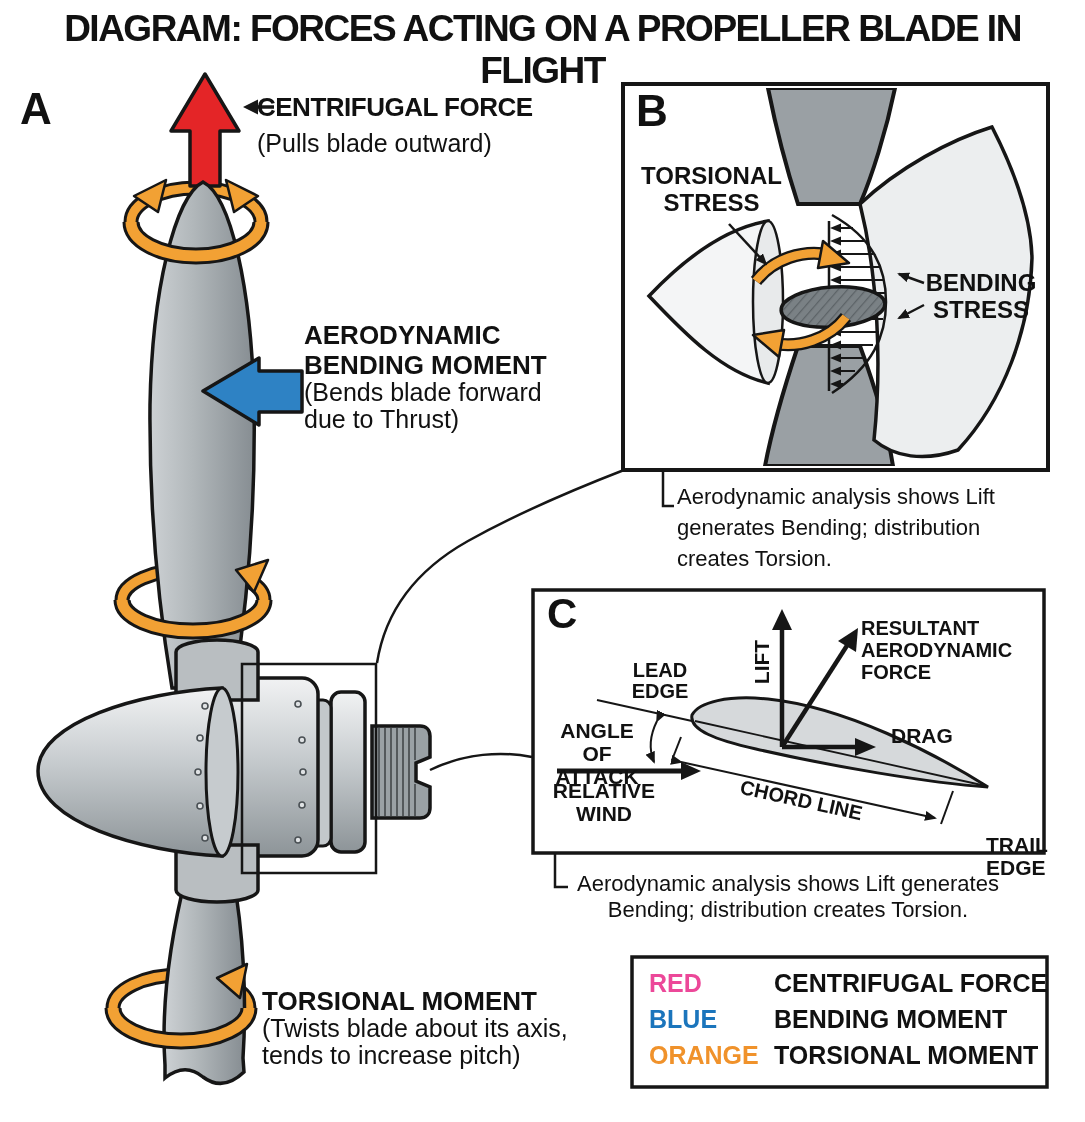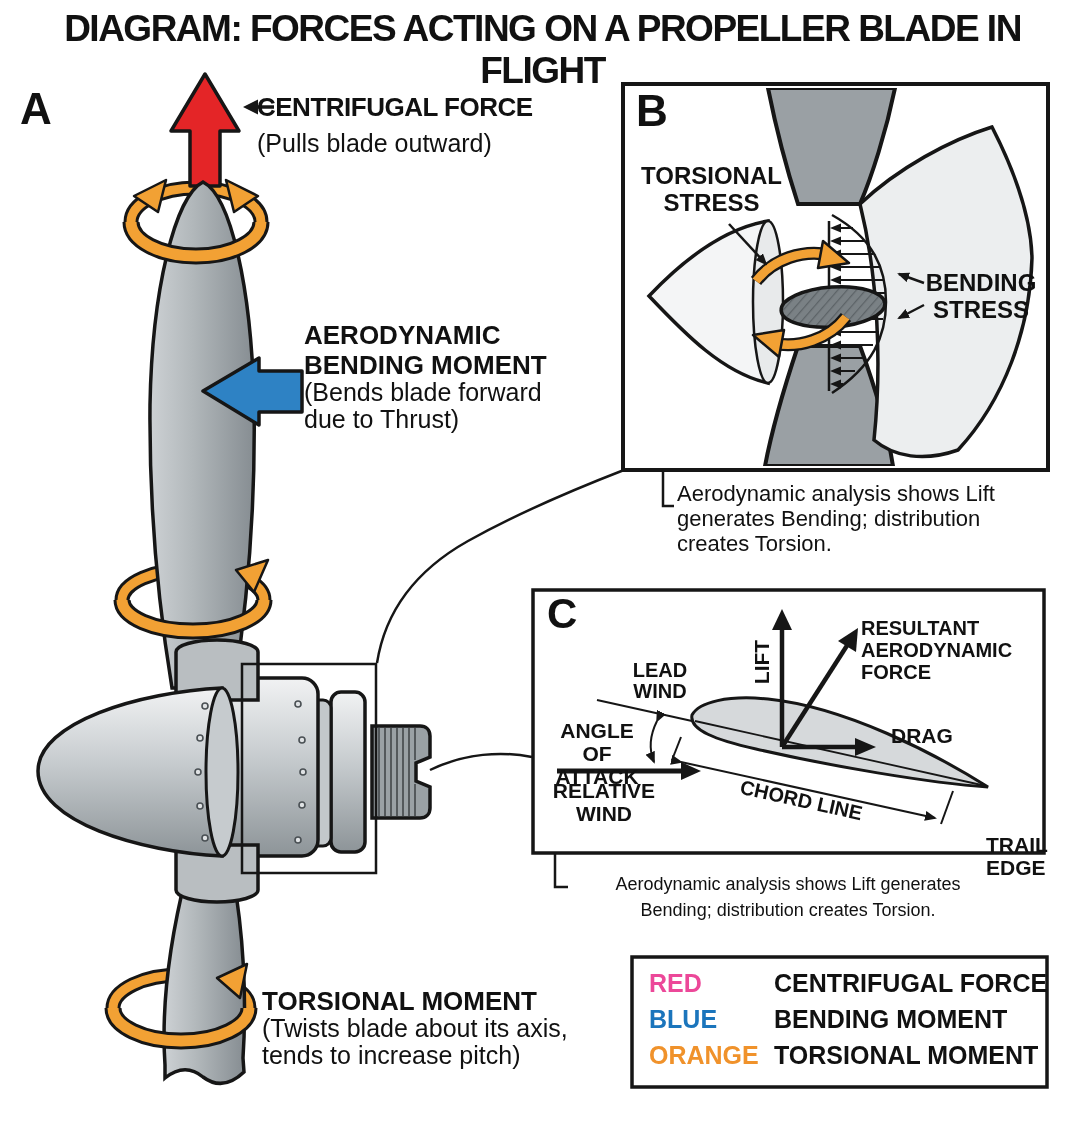--- a/index.html
+++ b/index.html
@@ -11,31 +11,31 @@
   .t-a{left:20px;top:84px;font-size:44px;font-weight:bold;}
   .t-cf-name{left:257px;top:92px;font-size:26px;font-weight:bold;letter-spacing:-0.5px;}
   .t-cf-desc{left:257px;top:121px;font-size:25px;margin-top:8px;}
   .t-bm-name{left:304px;top:320px;font-size:26px;font-weight:bold;line-height:30px;}
   .t-bm-desc{left:304px;top:379px;font-size:25px;line-height:27px;}
   .t-tm-name{left:262px;top:986px;font-size:26px;font-weight:bold;}
   .t-tm-desc{left:262px;top:1015px;font-size:25px;line-height:27px;}
   .t-b{left:636px;top:86px;font-size:44px;font-weight:bold;}
   .t-ts{left:629px;top:162px;width:165px;text-align:center;font-size:24px;font-weight:bold;line-height:27px;}
   .t-bs{left:916px;top:269px;width:130px;text-align:center;font-size:24px;font-weight:bold;line-height:27px;}
-  .t-bcap{left:677px;top:481px;font-size:22px;line-height:25px;}
+  .t-bcap{left:677px;top:481px;font-size:22px;line-height:31px;}
   .t-c{left:547px;top:590px;font-size:42px;font-weight:bold;}
   .t-lead{left:618px;top:660px;width:84px;text-align:center;font-size:20px;font-weight:bold;line-height:21px;}
   .t-aoa{left:543px;top:719px;width:108px;text-align:center;font-size:21px;font-weight:bold;line-height:23px;}
   .t-rw{left:548px;top:779px;width:112px;text-align:center;font-size:21px;font-weight:bold;line-height:23px;}
   .t-lift{left:721px;top:651px;width:80px;height:22px;text-align:center;font-size:21px;font-weight:bold;transform:rotate(-90deg);}
   .t-raf{left:861px;top:617px;font-size:20px;font-weight:bold;line-height:22px;}
   .t-drag{left:891px;top:724px;font-size:21px;font-weight:bold;}
   .t-chord{left:736px;top:789px;width:130px;height:24px;text-align:center;font-size:20px;font-weight:bold;transform:rotate(12.5deg);}
   .t-trail{left:986px;top:789px;font-size:21px;font-weight:bold;line-height:23px;margin-top:44px;}
-  .t-ccap{left:553px;top:871px;width:470px;text-align:center;font-size:18px;line-height:26px;}
+  .t-ccap{left:553px;top:871px;width:470px;text-align:center;font-size:22px;line-height:26px;}
   .lg-c{font-size:25px;font-weight:bold;}
   .lg-c0{left:649px;top:969px;} .lg-c1{left:649px;top:1005px;} .lg-c2{left:649px;top:1041px;}
   .lg-d0{left:774px;top:969px;} .lg-d1{left:774px;top:1005px;} .lg-d2{left:774px;top:1041px;}
 </style>
 </head>
 <body>
 
 <div class="canvas">
 
   <svg class="art" width="1085" height="1122" viewBox="0 0 1085 1122" aria-hidden="true">
@@ -244,21 +244,21 @@
   <div class="lbl t-ts">TORSIONAL
 STRESS</div>
   <div class="lbl t-bs">BENDING
 STRESS</div>
   <div class="lbl t-bcap">Aerodynamic analysis shows Lift
 generates Bending; distribution
 creates Torsion.</div>
 
   <div class="lbl t-c">C</div>
   <div class="lbl t-lead">LEAD
-WIND</div>
+EDGE</div>
   <div class="lbl t-aoa">ANGLE OF
 ATTACK</div>
   <div class="lbl t-rw">RELATIVE
 WIND</div>
   <div class="lbl t-lift">LIFT</div>
   <div class="lbl t-raf">RESULTANT
 AERODYNAMIC
 FORCE</div>
   <div class="lbl t-drag">DRAG</div>
   <div class="lbl t-chord">CHORD LINE</div>

